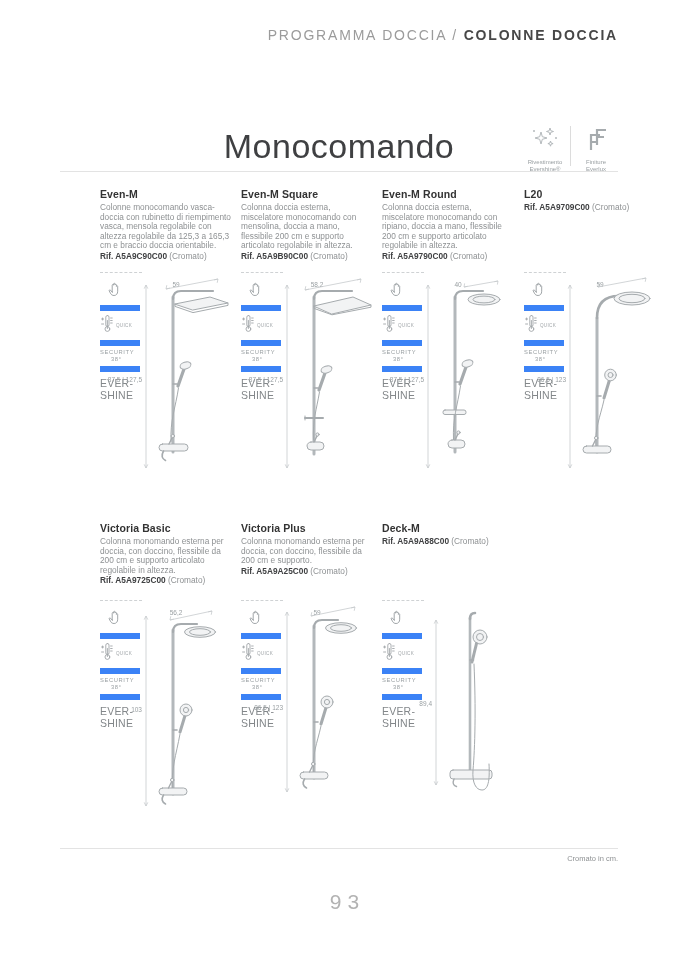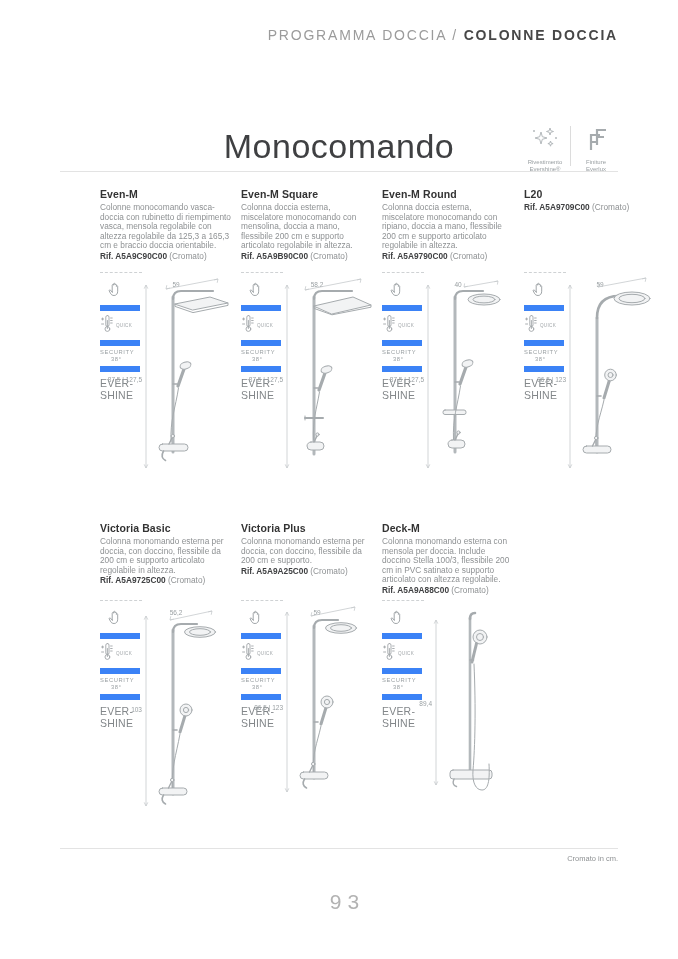--- a/index.html
+++ b/index.html
@@ -441,21 +441,20 @@
           <path d="M28.5 172l3.2-6.5" stroke-width="1.4"></path>
             <circle cx="32.2" cy="164" r="1.7" fill="#f2f3f4"></circle>
           <path d="M23.5 179q-3.5 6 2 9" stroke-width="1.6"></path>
         </g>
       </svg>
     </div>
   </section>
 
   <section class="card card-deck" style="left:342px;top:522px">
     <h3>Deck-M</h3>
-    <p class="desc">Colonna monomando esterna con mensola per doccia. Include doccino Stella 100/3, flessibile 200 cm in PVC satinato e supporto articolato con altezza regolabile.</p>
     <p class="rif"><span class="b">Rif. A5A9A88C00</span> <span class="f">(Cromato)</span></p>
     <div class="figure fig-r2">
       <div class="dash"></div>
       <div class="feat">
         <div class="f-row hand"><svg width="18" height="17" viewBox="0 0 18 17">
               <g fill="none" stroke="#a0a5a8" stroke-width="1" stroke-linecap="round" stroke-linejoin="round">
                 <path d="M6.2 9.5V4.2c0-1 1.4-1 1.4 0V3c0-1 1.4-1 1.4 0v1c0-1 1.4-1 1.4 0v1.4c0-.9 1.3-.9 1.3 0v4.8c0 2.6-1.4 4.3-3.6 4.3-1.8 0-2.9-.8-3.7-2.3L3.3 10c-.5-.9.6-1.6 1.2-.8l1.7 2z"></path>
               </g>
             </svg></div>
         <div class="f-row thermo">

